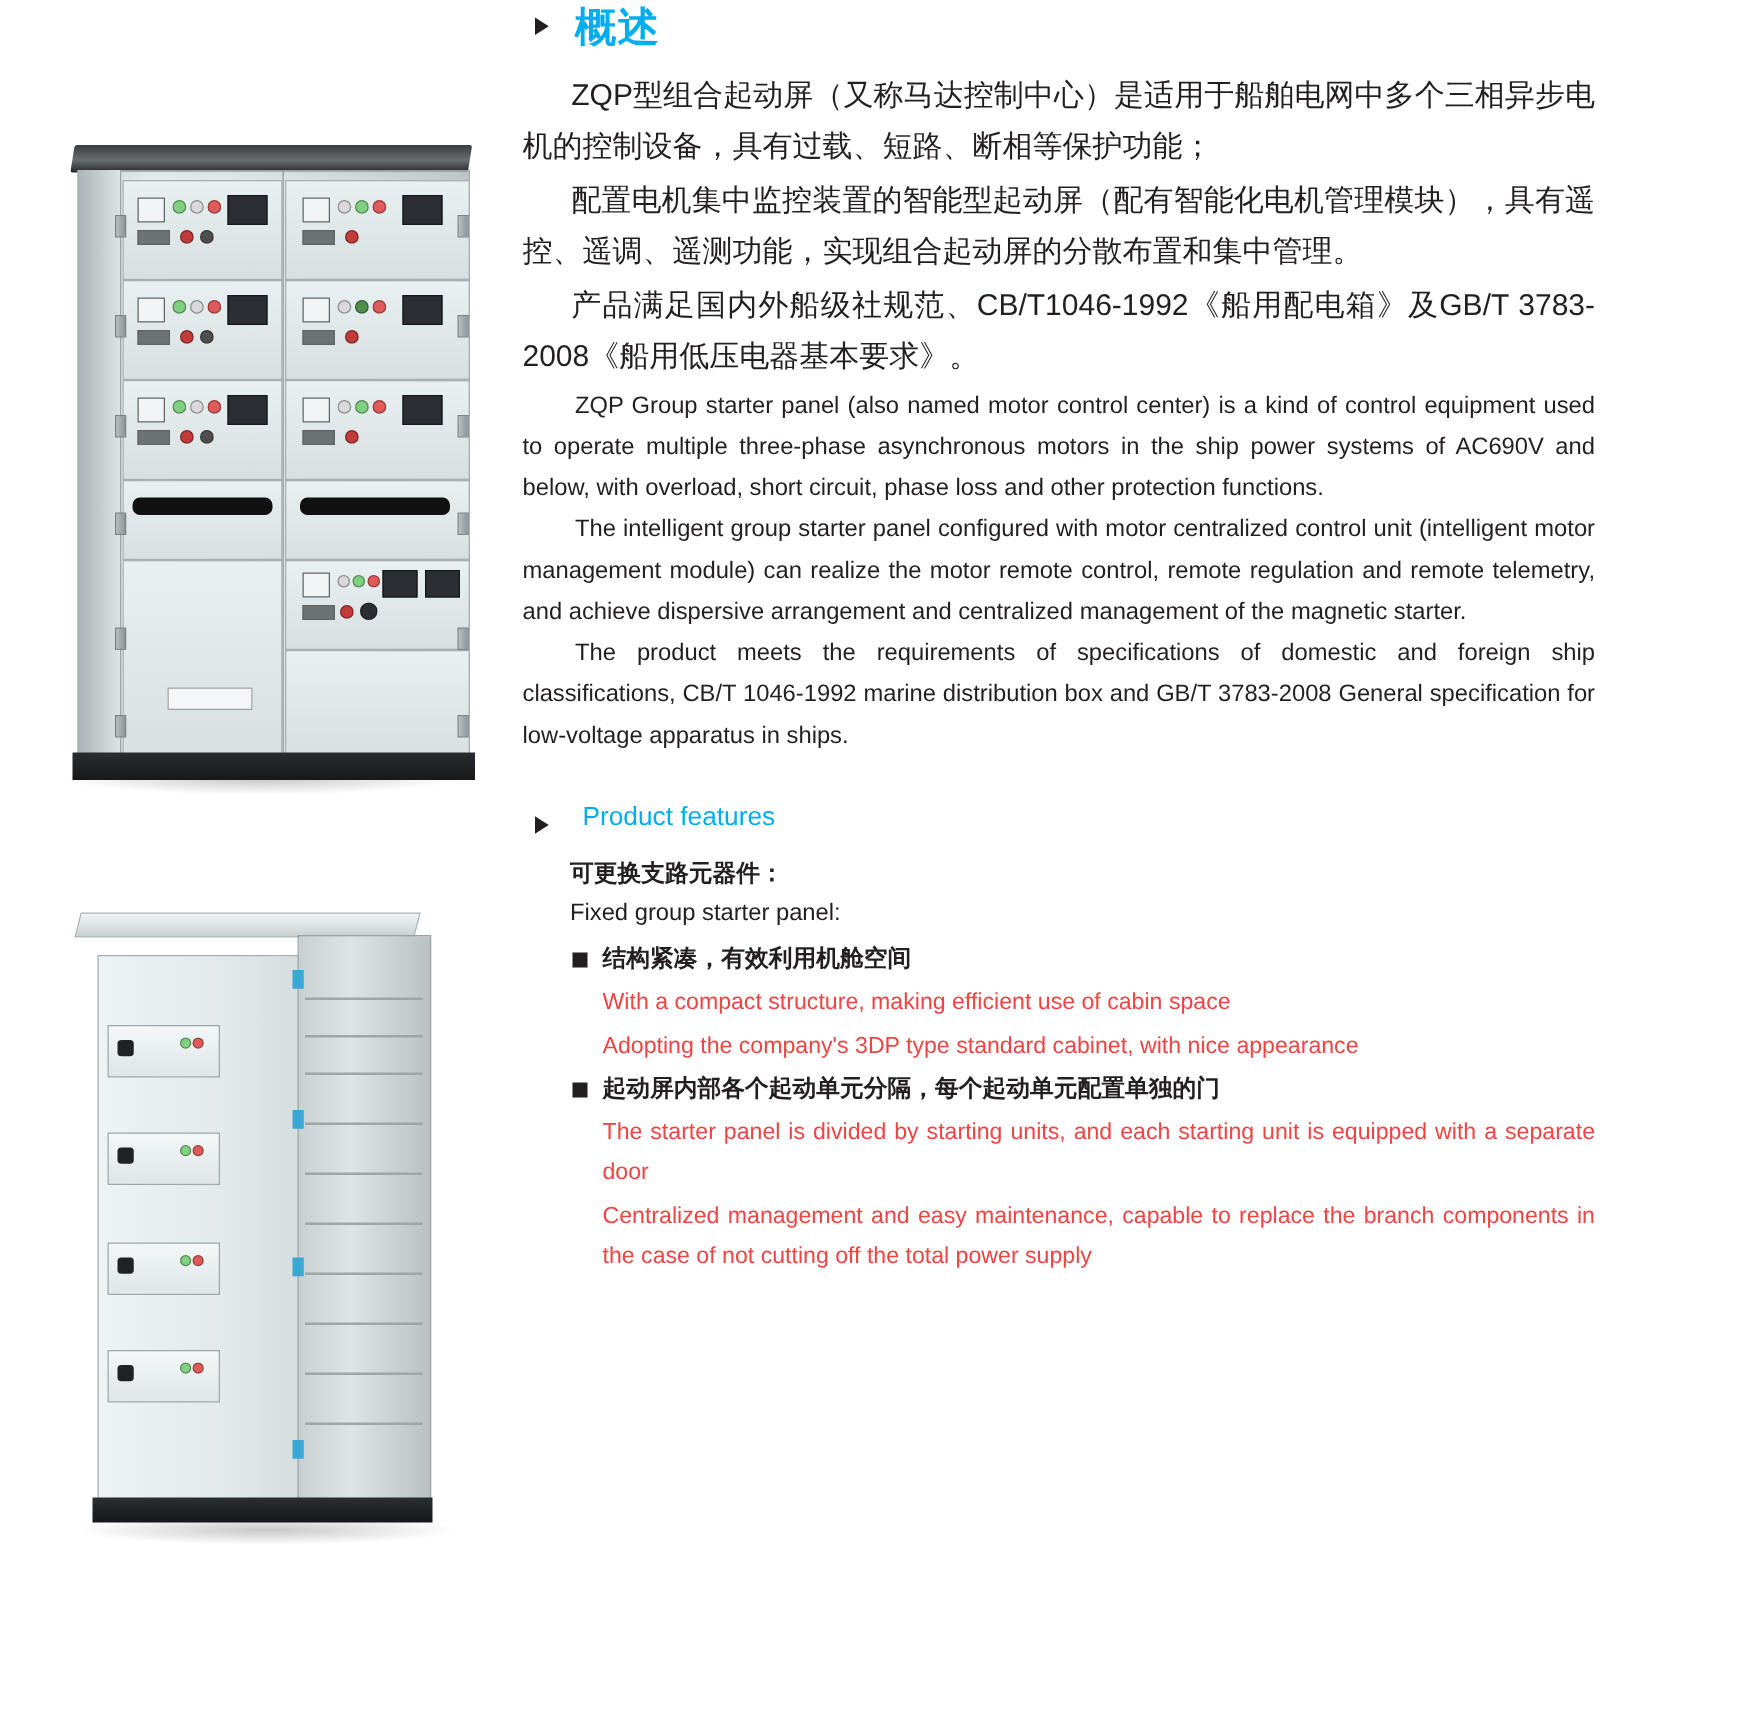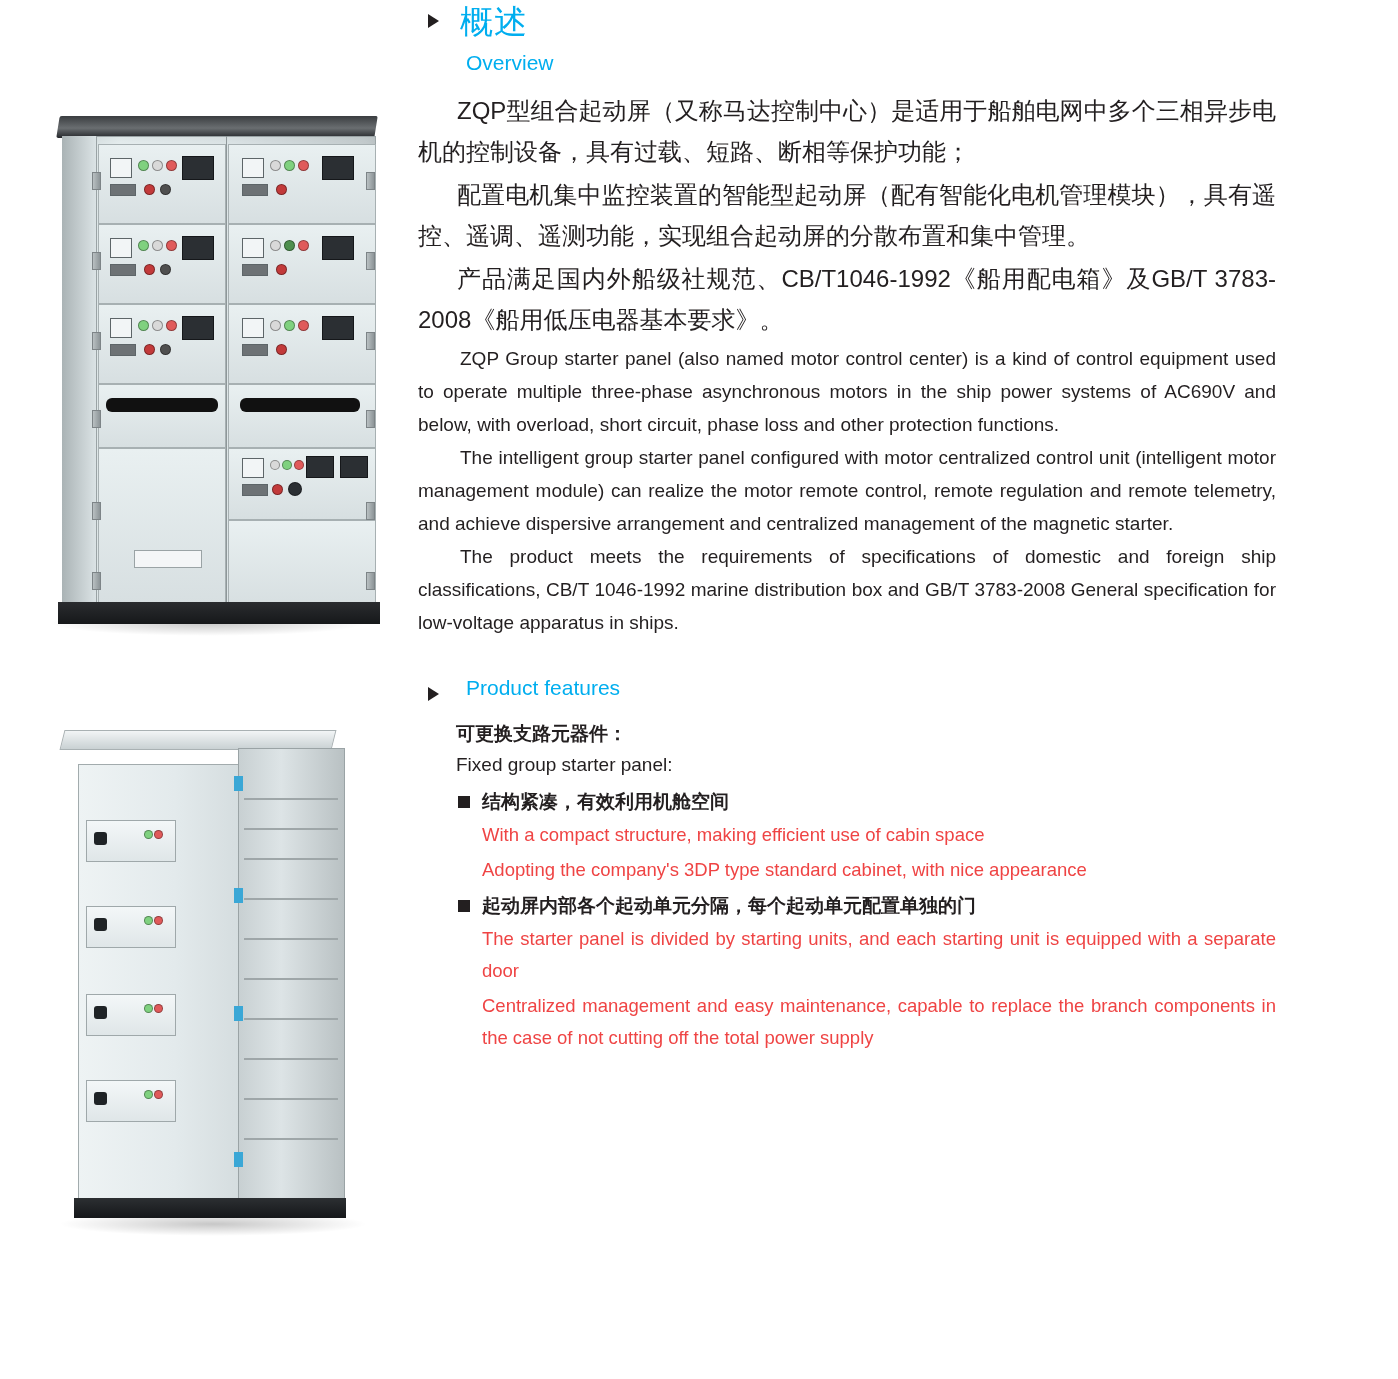--- a/index.html
+++ b/index.html
@@ -49,21 +49,21 @@
     width: 0;
     height: 0;
     border-left: 11px solid #231f20;
     border-top: 7px solid transparent;
     border-bottom: 7px solid transparent;
   }
   .section-head .cn {
     margin-left: 42px;
     font-size: 33px;
     line-height: 44px;
-    font-weight: normal;
+    font-weight: bold;
     color: #00aeef;
     letter-spacing: 1px;
   }
   .section-head .en {
     margin-left: 48px;
     font-size: 21px;
     line-height: 30px;
     color: #00aeef;
     margin-top: 4px;
   }
@@ -443,21 +443,20 @@
 
       <div class="cab2-base"></div>
     </div>
   </div>
 
   <div class="right-col">
 
     <div class="section-head">
       <span class="arrow"></span>
       <div class="cn">概述</div>
-      <div class="en">Overview</div>
     </div>
 
     <div class="body-block">
       <p class="cn-para">ZQP型组合起动屏（又称马达控制中心）是适用于船舶电网中多个三相异步电机的控制设备，具有过载、短路、断相等保护功能；</p>
       <p class="cn-para">配置电机集中监控装置的智能型起动屏（配有智能化电机管理模块），具有遥控、遥调、遥测功能，实现组合起动屏的分散布置和集中管理。</p>
       <p class="cn-para">产品满足国内外船级社规范、CB/T1046-1992《船用配电箱》及GB/T 3783-2008《船用低压电器基本要求》。</p>
       <p class="en-para">ZQP Group starter panel (also named motor control center) is a kind of control equipment used to operate multiple three-phase asynchronous motors in the ship power systems of AC690V and below, with overload, short circuit, phase loss and other protection functions.</p>
       <p class="en-para">The intelligent group starter panel configured with motor centralized control unit (intelligent motor management module) can realize the motor remote control, remote regulation and remote telemetry, and achieve dispersive arrangement and centralized management of the magnetic starter.</p>
       <p class="en-para">The product meets the requirements of specifications of domestic and foreign ship classifications, CB/T 1046-1992 marine distribution box and GB/T 3783-2008 General specification for low-voltage apparatus in ships.</p>
     </div>

